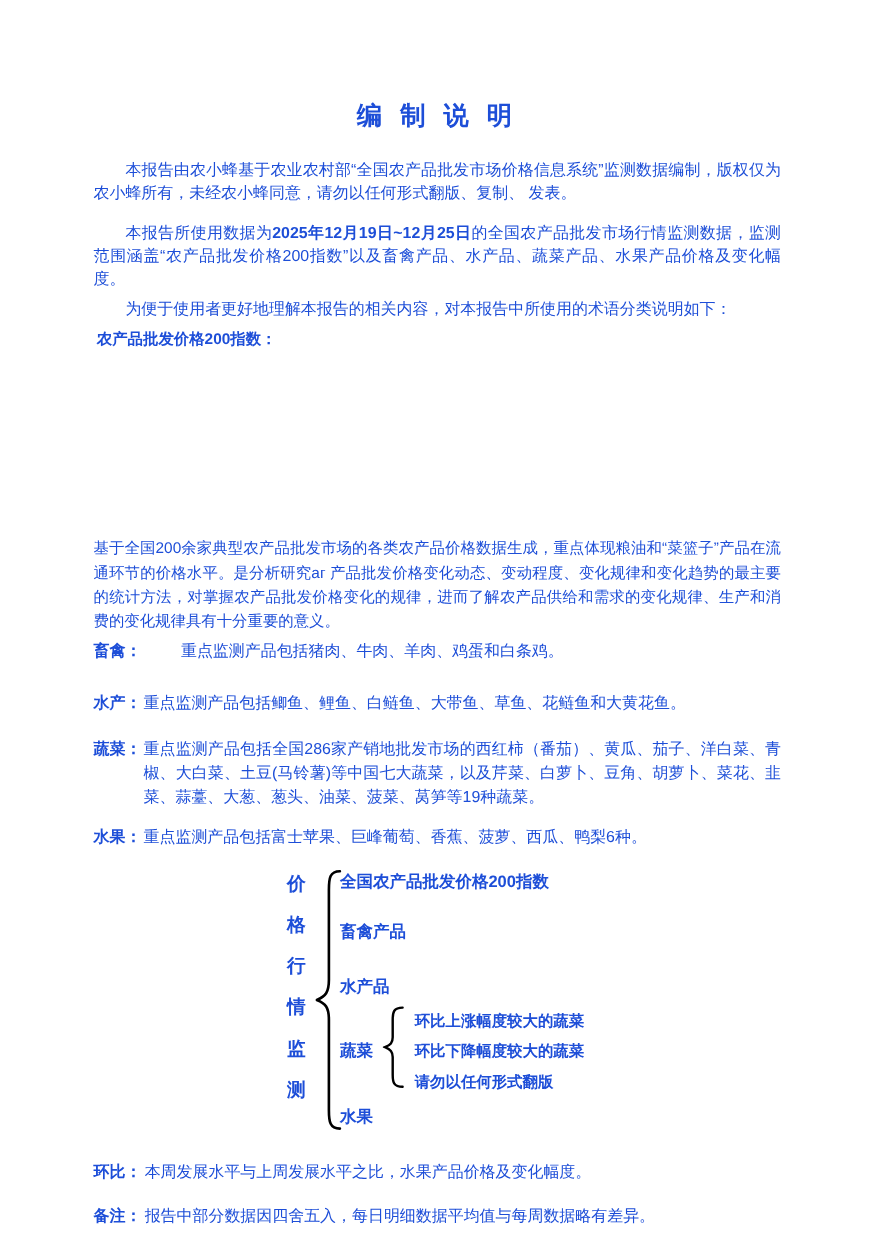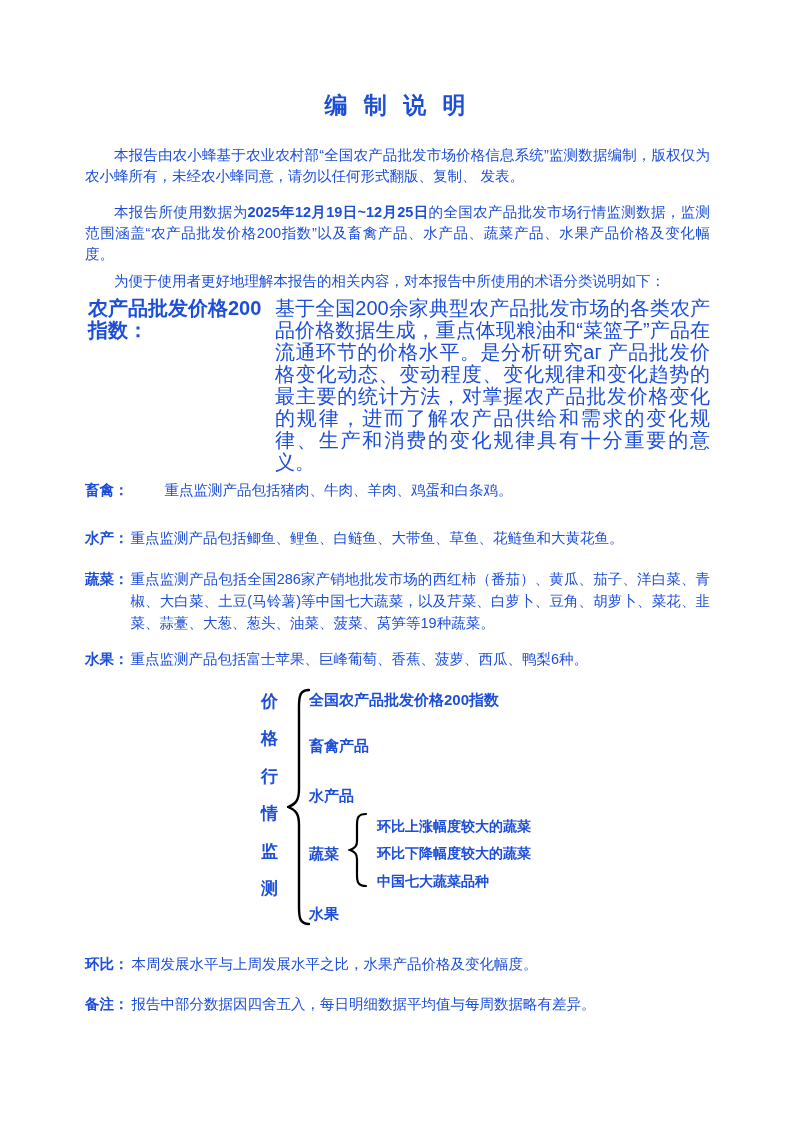--- a/index.html
+++ b/index.html
@@ -28,22 +28,23 @@
     text-indent: 2em;
   }
   .p1 { margin-top: 27px; }
   .p2 { margin-top: 15px; }
   .p3 { margin-top: 6px; }
   .bold { font-weight: bold; }
 
   .term-row {
     display: flex;
     margin-top: 5px;
-    font-size: 20px;
+    font-size: 14px;
     line-height: 22px;
+    flex-direction: column;
   }
   .term-label {
     flex: 0 0 190px;
     font-weight: bold;
     padding-left: 3px;
   }
   .term-desc {
     flex: 1;
     text-align: justify;
   }
@@ -177,21 +178,21 @@
     <div class="branch branch-2">水产品</div>
     <div class="branch branch-3">蔬菜</div>
     <div class="branch branch-4">水果</div>
 
     <svg class="svg-sub-brace" width="20" height="76" viewBox="0 0 20 76">
       <path d="M18,2 C10,2 9,6 9,13 L9,29 C9,34 7,36 2,38 C7,40 9,42 9,47 L9,63 C9,70 10,74 18,74" fill="none" stroke="#000000" stroke-width="2.2" stroke-linecap="round"></path>
     </svg>
 
     <div class="sub-branch sub-0">环比上涨幅度较大的蔬菜</div>
     <div class="sub-branch sub-1">环比下降幅度较大的蔬菜</div>
-    <div class="sub-branch sub-2">中国七大蔬菜品种</div>
+    <div class="sub-branch sub-2">请勿以任何形式翻版</div>
   </div>
 
   <div class="fn-row fn-1">
     <span class="label">环比：</span>
     <span class="text">本周发展水平与上周发展水平之比，水果产品价格及变化幅度。</span>
   </div>
 
 
   <div class="fn-row fn-3">
     <span class="label">备注：</span>

